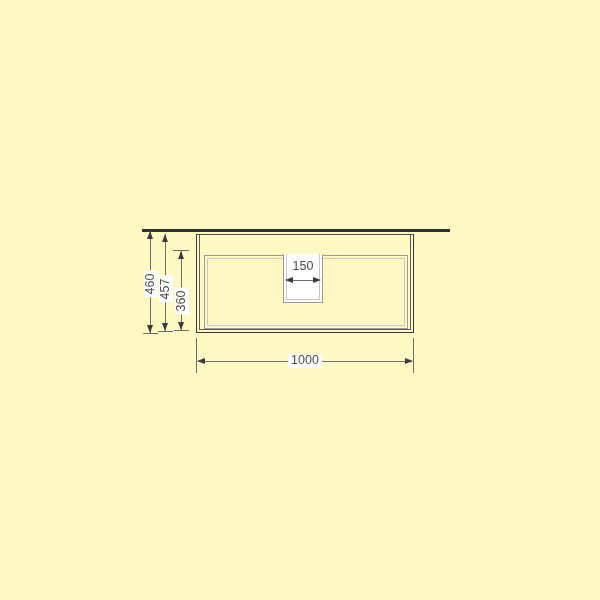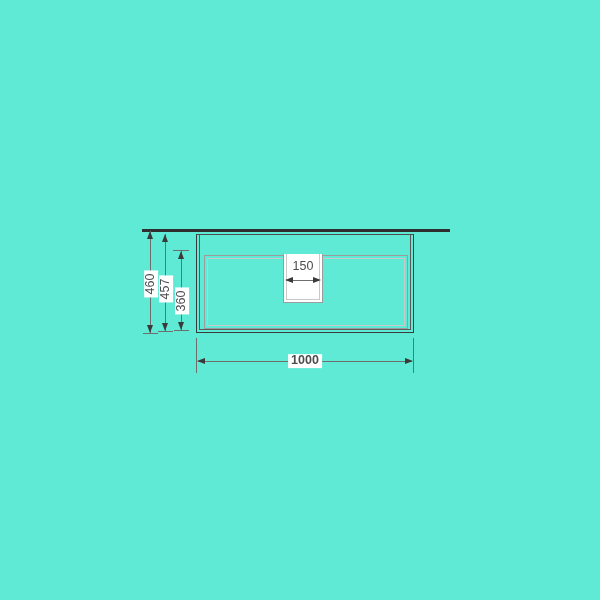--- a/index.html
+++ b/index.html
@@ -1,16 +1,16 @@
 <!DOCTYPE html>
 <html><head>
 <meta charset="utf-8">
 <style>
   html,body{margin:0;padding:0;background:#fff;}
-  .canvas{position:relative;width:600px;height:600px;background:#5eead4;overflow:hidden;
+  .canvas{position:relative;width:600px;height:600px;background:#fef9c3;overflow:hidden;
           font-family:"Liberation Sans",sans-serif;}
   
   .dimline{position:absolute;background:#6e6e6e;}
   .tick{position:absolute;background:#6e6e6e;height:1px;}
   
   .arr{position:absolute;width:0;height:0;border:solid transparent;}
   .arr.up   {border-width:0 3px 8px 3px;border-bottom-color:#3a3a3a;}
   .arr.down {border-width:8px 3px 0 3px;border-top-color:#3a3a3a;}
   .arr.left {border-width:3px 8px 3px 0;border-right-color:#3a3a3a;}
   .arr.right{border-width:3px 0 3px 8px;border-left-color:#3a3a3a;}
@@ -84,16 +84,16 @@
     <div class="arr left" style="left:285px;top:277px;"></div>
     <div class="arr right" style="left:313px;top:277px;"></div>
   </div>
 
   <div>
     <div class="dimline" style="left:196px;top:338px;width:1px;height:35px;"></div>
     <div class="dimline" style="left:413px;top:338px;width:1px;height:35px;"></div>
     <div class="dimline" style="left:198px;top:361px;width:214px;height:1px;"></div>
     <div class="arr left" style="left:197px;top:358px;"></div>
     <div class="arr right" style="left:405px;top:358px;"></div>
-    <div class="lbl" style="left:305px;top:361px;font-weight:bold;">1000</div>
+    <div class="lbl" style="left:305px;top:361px;">1000</div>
   </div>
 
 </div>
 
 </body></html>

